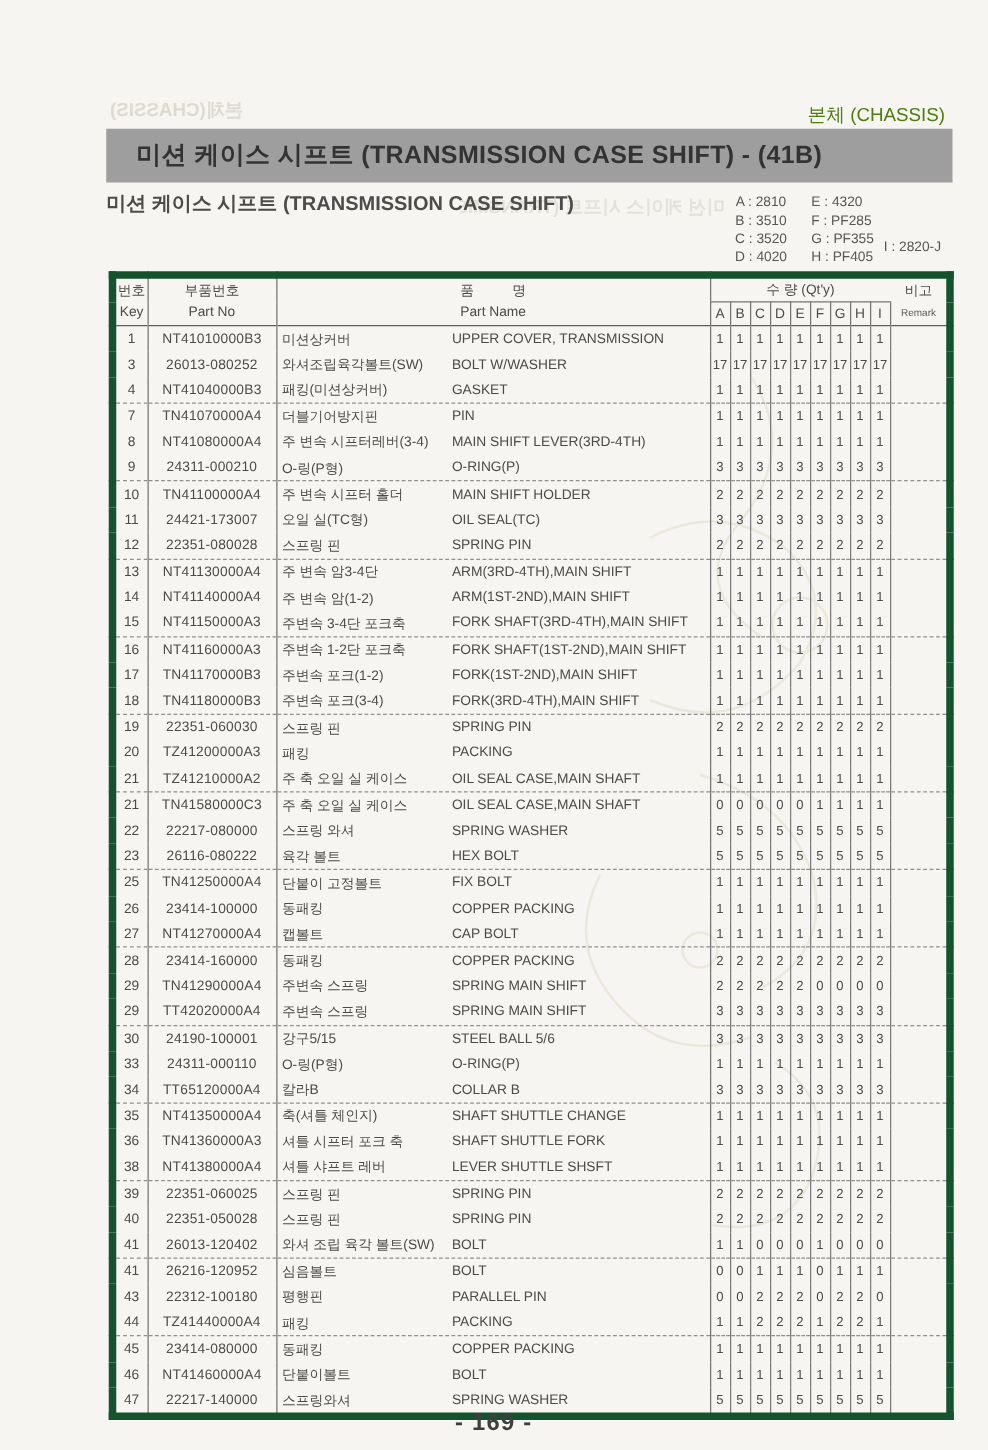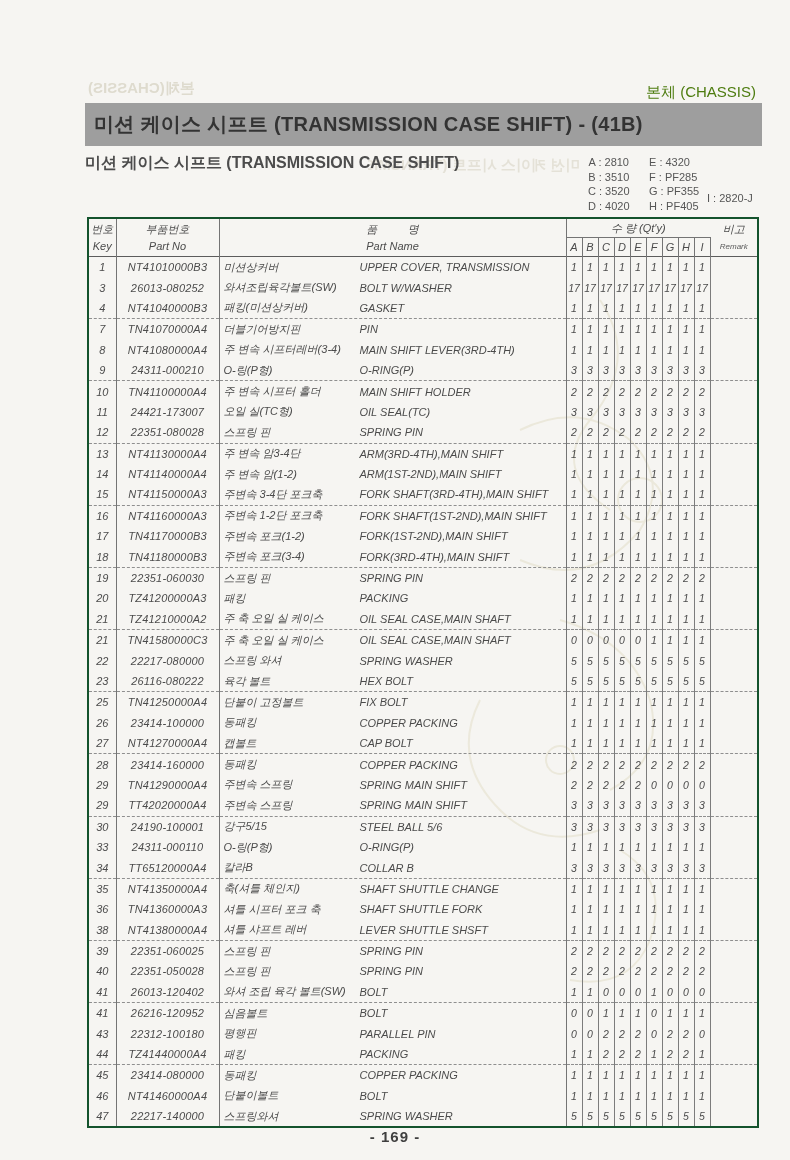--- a/index.html
+++ b/index.html
@@ -12,51 +12,51 @@
   
   .bleed{position:absolute;transform:scaleX(-1);font-weight:bold;color:#cfcab7;white-space:nowrap;pointer-events:none;}
   .bleed1{left:88px;top:79px;font-size:15px;opacity:.6;}
   .bleed2{left:368px;top:156px;font-size:15px;opacity:.45;width:212px;overflow:hidden;}
   .sketch{position:absolute;left:0;top:0;pointer-events:none;}
 
   .corner-label{position:absolute;top:83px;right:34px;font-size:15px;color:#4d7c0f;}
   .banner{
     position:absolute;left:85px;top:103px;width:677px;height:43px;
     background:#9e9e9e;color:#333;font-weight:bold;font-size:20px;line-height:43px;
-    padding-left:9px;box-sizing:border-box;letter-spacing:.3px;white-space:nowrap;
+    padding-left:24px;box-sizing:border-box;letter-spacing:.3px;white-space:nowrap;
   }
   .subtitle{position:absolute;left:85px;top:153px;font-size:16px;font-weight:600;color:#4c4c4c;white-space:nowrap;}
   .legend{position:absolute;left:588px;top:155px;font-size:11px;color:#565656;}
   .legend-col{position:absolute;top:0;}
   .legend-col.c0{left:0;text-align:center;}
   .legend-col.c1{left:61px;}
   .legend-col.c2{left:119px;margin-top:36px;}
   .legend-item{height:14.6px;line-height:14.6px;white-space:nowrap;}
 
   .table-wrap{position:absolute;left:87px;top:217px;}
-  table{border-collapse:collapse;table-layout:fixed;width:670px;border:2px solid #14532d;font-style:italic;}
+  table{border-collapse:collapse;table-layout:fixed;width:670px;border:6px solid #14532d;}
   th,td{padding:0;font-weight:normal;color:#4b4b4b;overflow:hidden;}
   thead th{height:18px;font-size:11px;line-height:12px;}
   thead .stack div{line-height:17px;}
   .vline{border-right:1px solid #747474;}
   thead tr.qtyrow th{border-right:1px solid #747474;}
   thead{border-bottom:1.5px solid #5c5c5c;}
   th.qty-span{border-bottom:1px solid #747474;}
   th.remark-head .en{font-size:8px;color:#5a5a5a;}
   tbody td{height:20.4px;font-size:11px;}
   td.c-key,td.c-pn{text-align:center;}
   td.c-pn{letter-spacing:.2px;}
   td.c-name .row-flex{display:flex;align-items:center;height:100%;}
   .name-ko{display:inline-block;width:140px;flex:0 0 140px;padding-left:4px;box-sizing:border-box;white-space:nowrap;}
   .name-en{white-space:nowrap;}
   td.c-qty{text-align:center;font-size:10.5px;border-right:1px solid #7c7c7c;}
   tbody tr:nth-child(3n):not(:last-child) td{border-bottom:1px dashed #8f8f8f;}
   .pre{white-space:pre;}
   .page-num{position:absolute;top:1128px;left:0;width:790px;text-align:center;
-    font-size:15px;font-weight:bold;color:#3f3f3f;letter-spacing:1px;}
+    font-size:19px;font-weight:bold;color:#3f3f3f;letter-spacing:1px;}
 </style>
 </head>
 <body>
 
 <div class="bleed bleed1">본체(CHASSIS)</div>
 <div class="bleed bleed2">미션 케이스 시프트 (TRANSMISSION CASE SHIFT)</div>
 <svg class="sketch" width="790" height="1160">
   <g fill="none" stroke="#e6e2cf" stroke-width="2" opacity="0.65">
     <path d="M600,300 q40,60 -10,120 q-40,50 20,90"></path>
     <path d="M520,430 q60,-30 110,10 q40,40 10,90 q-50,60 -120,30"></path>

